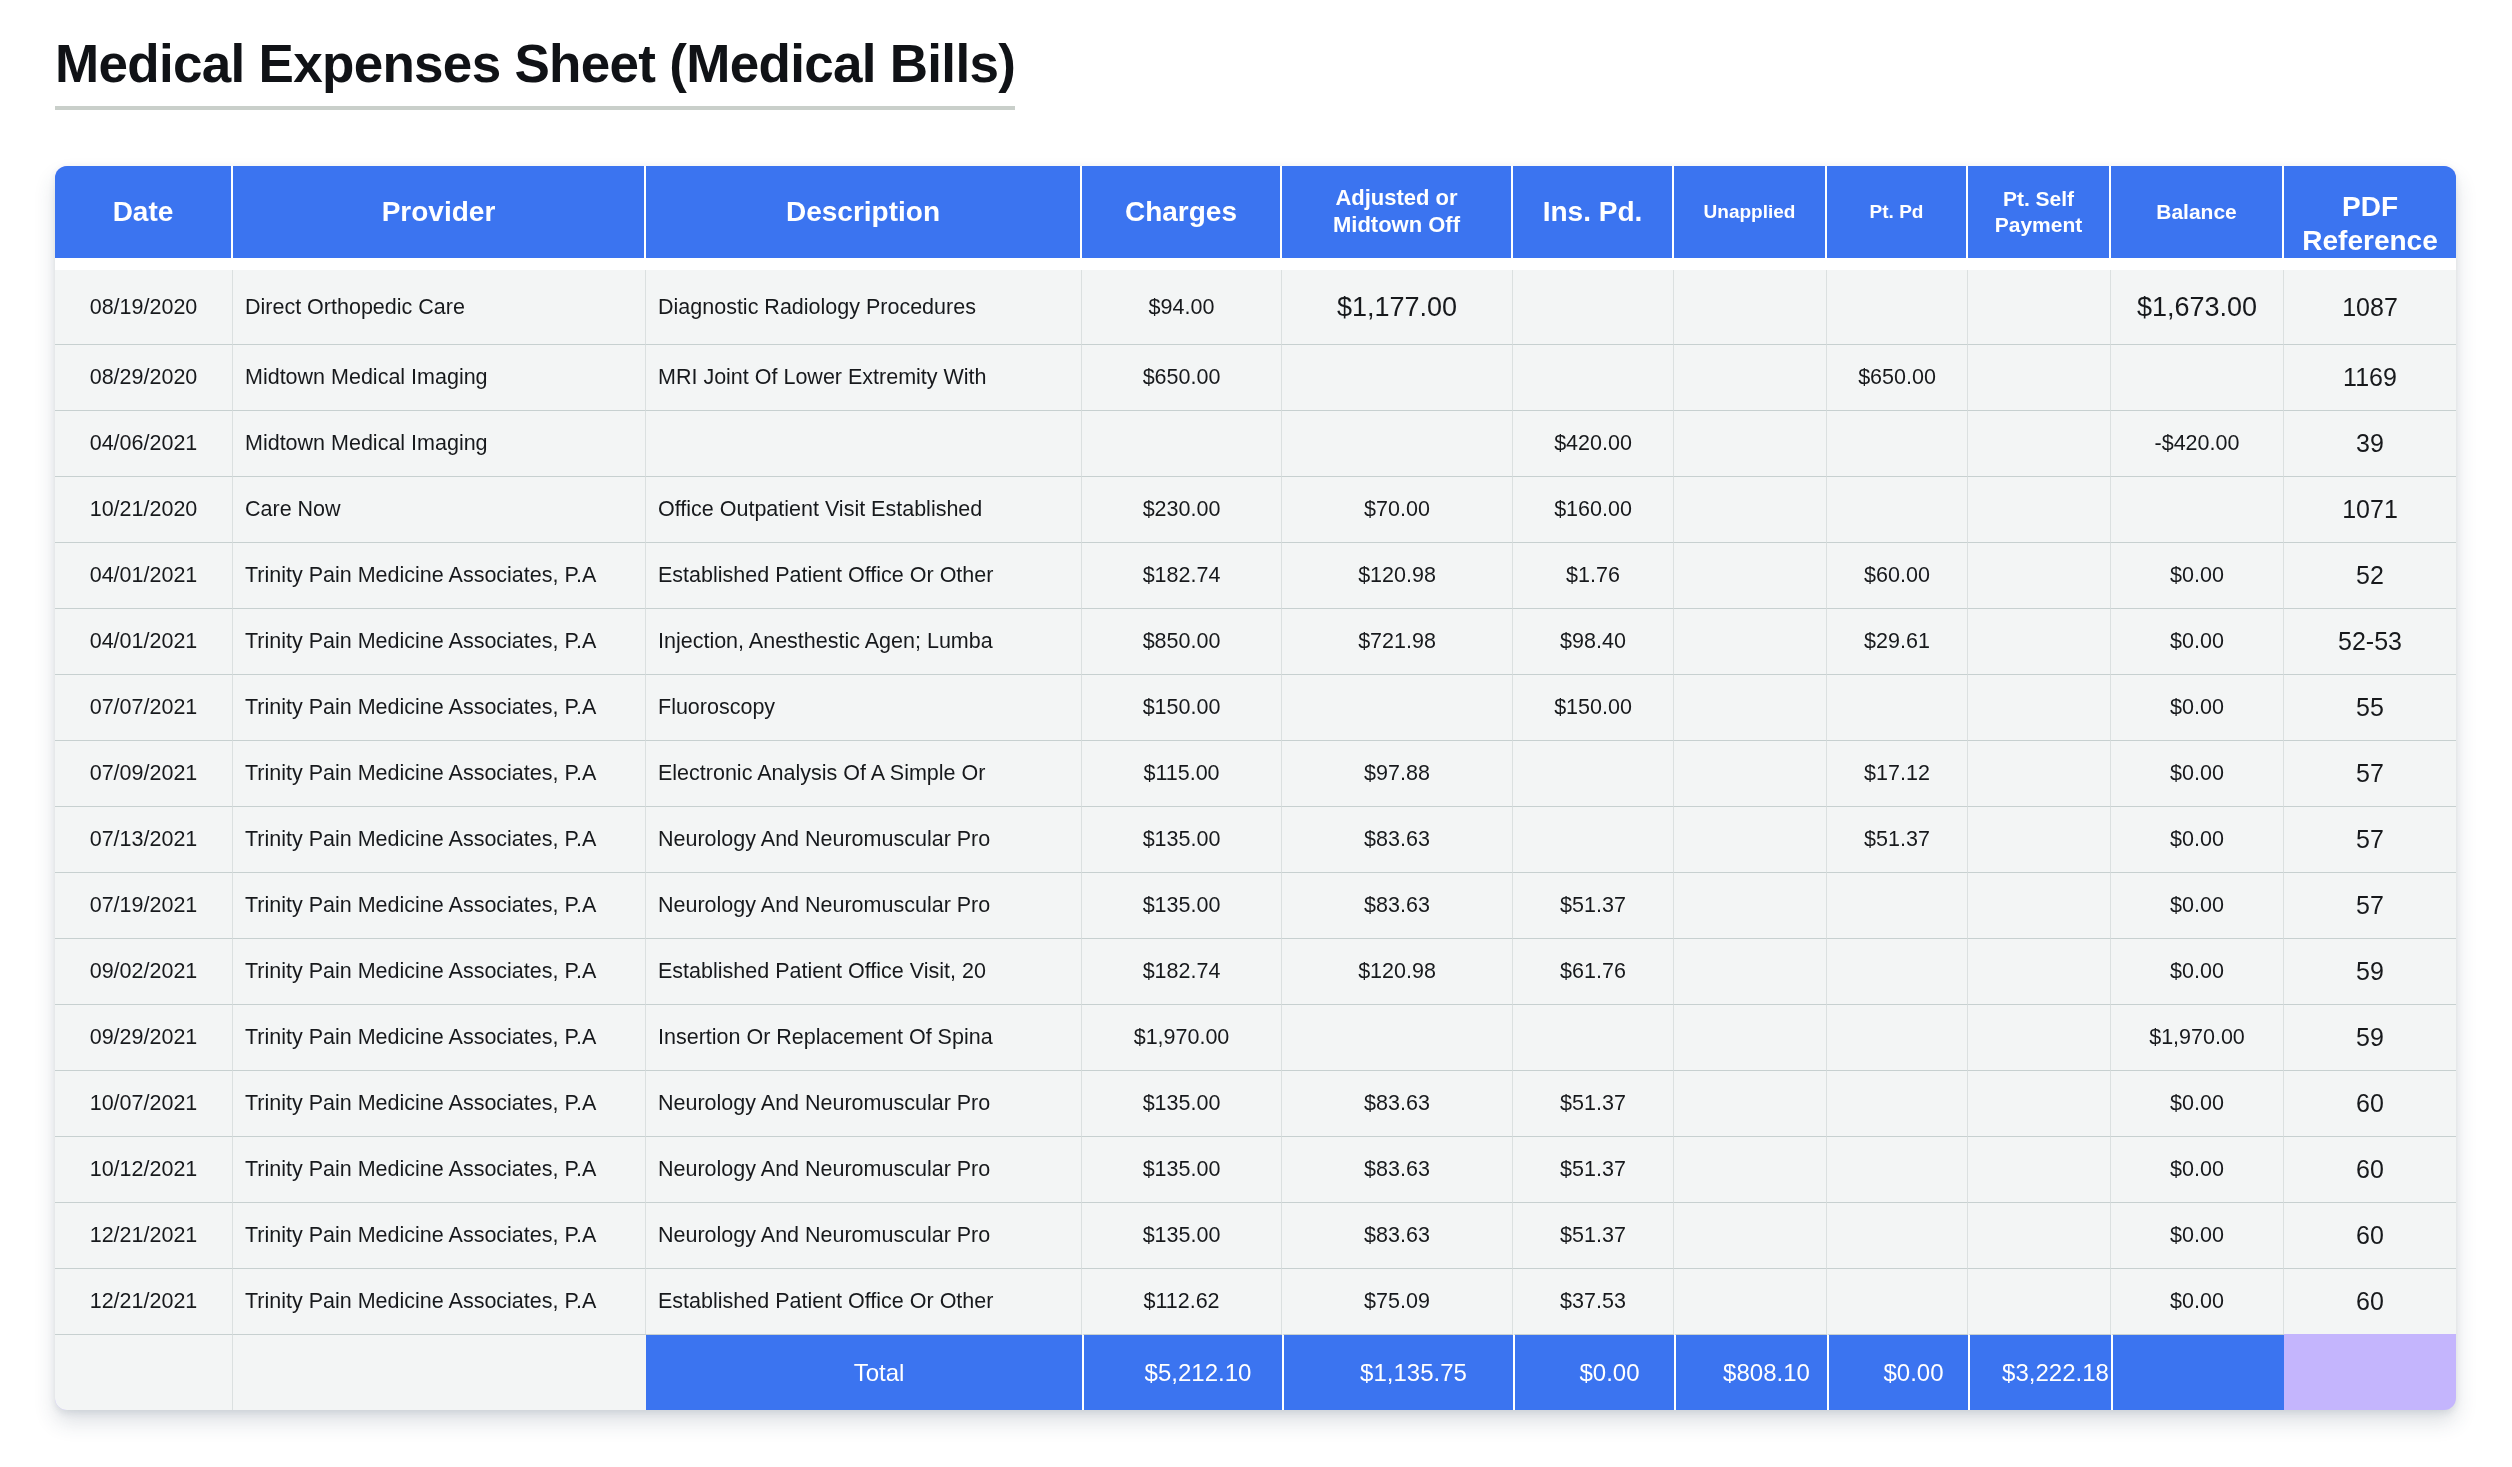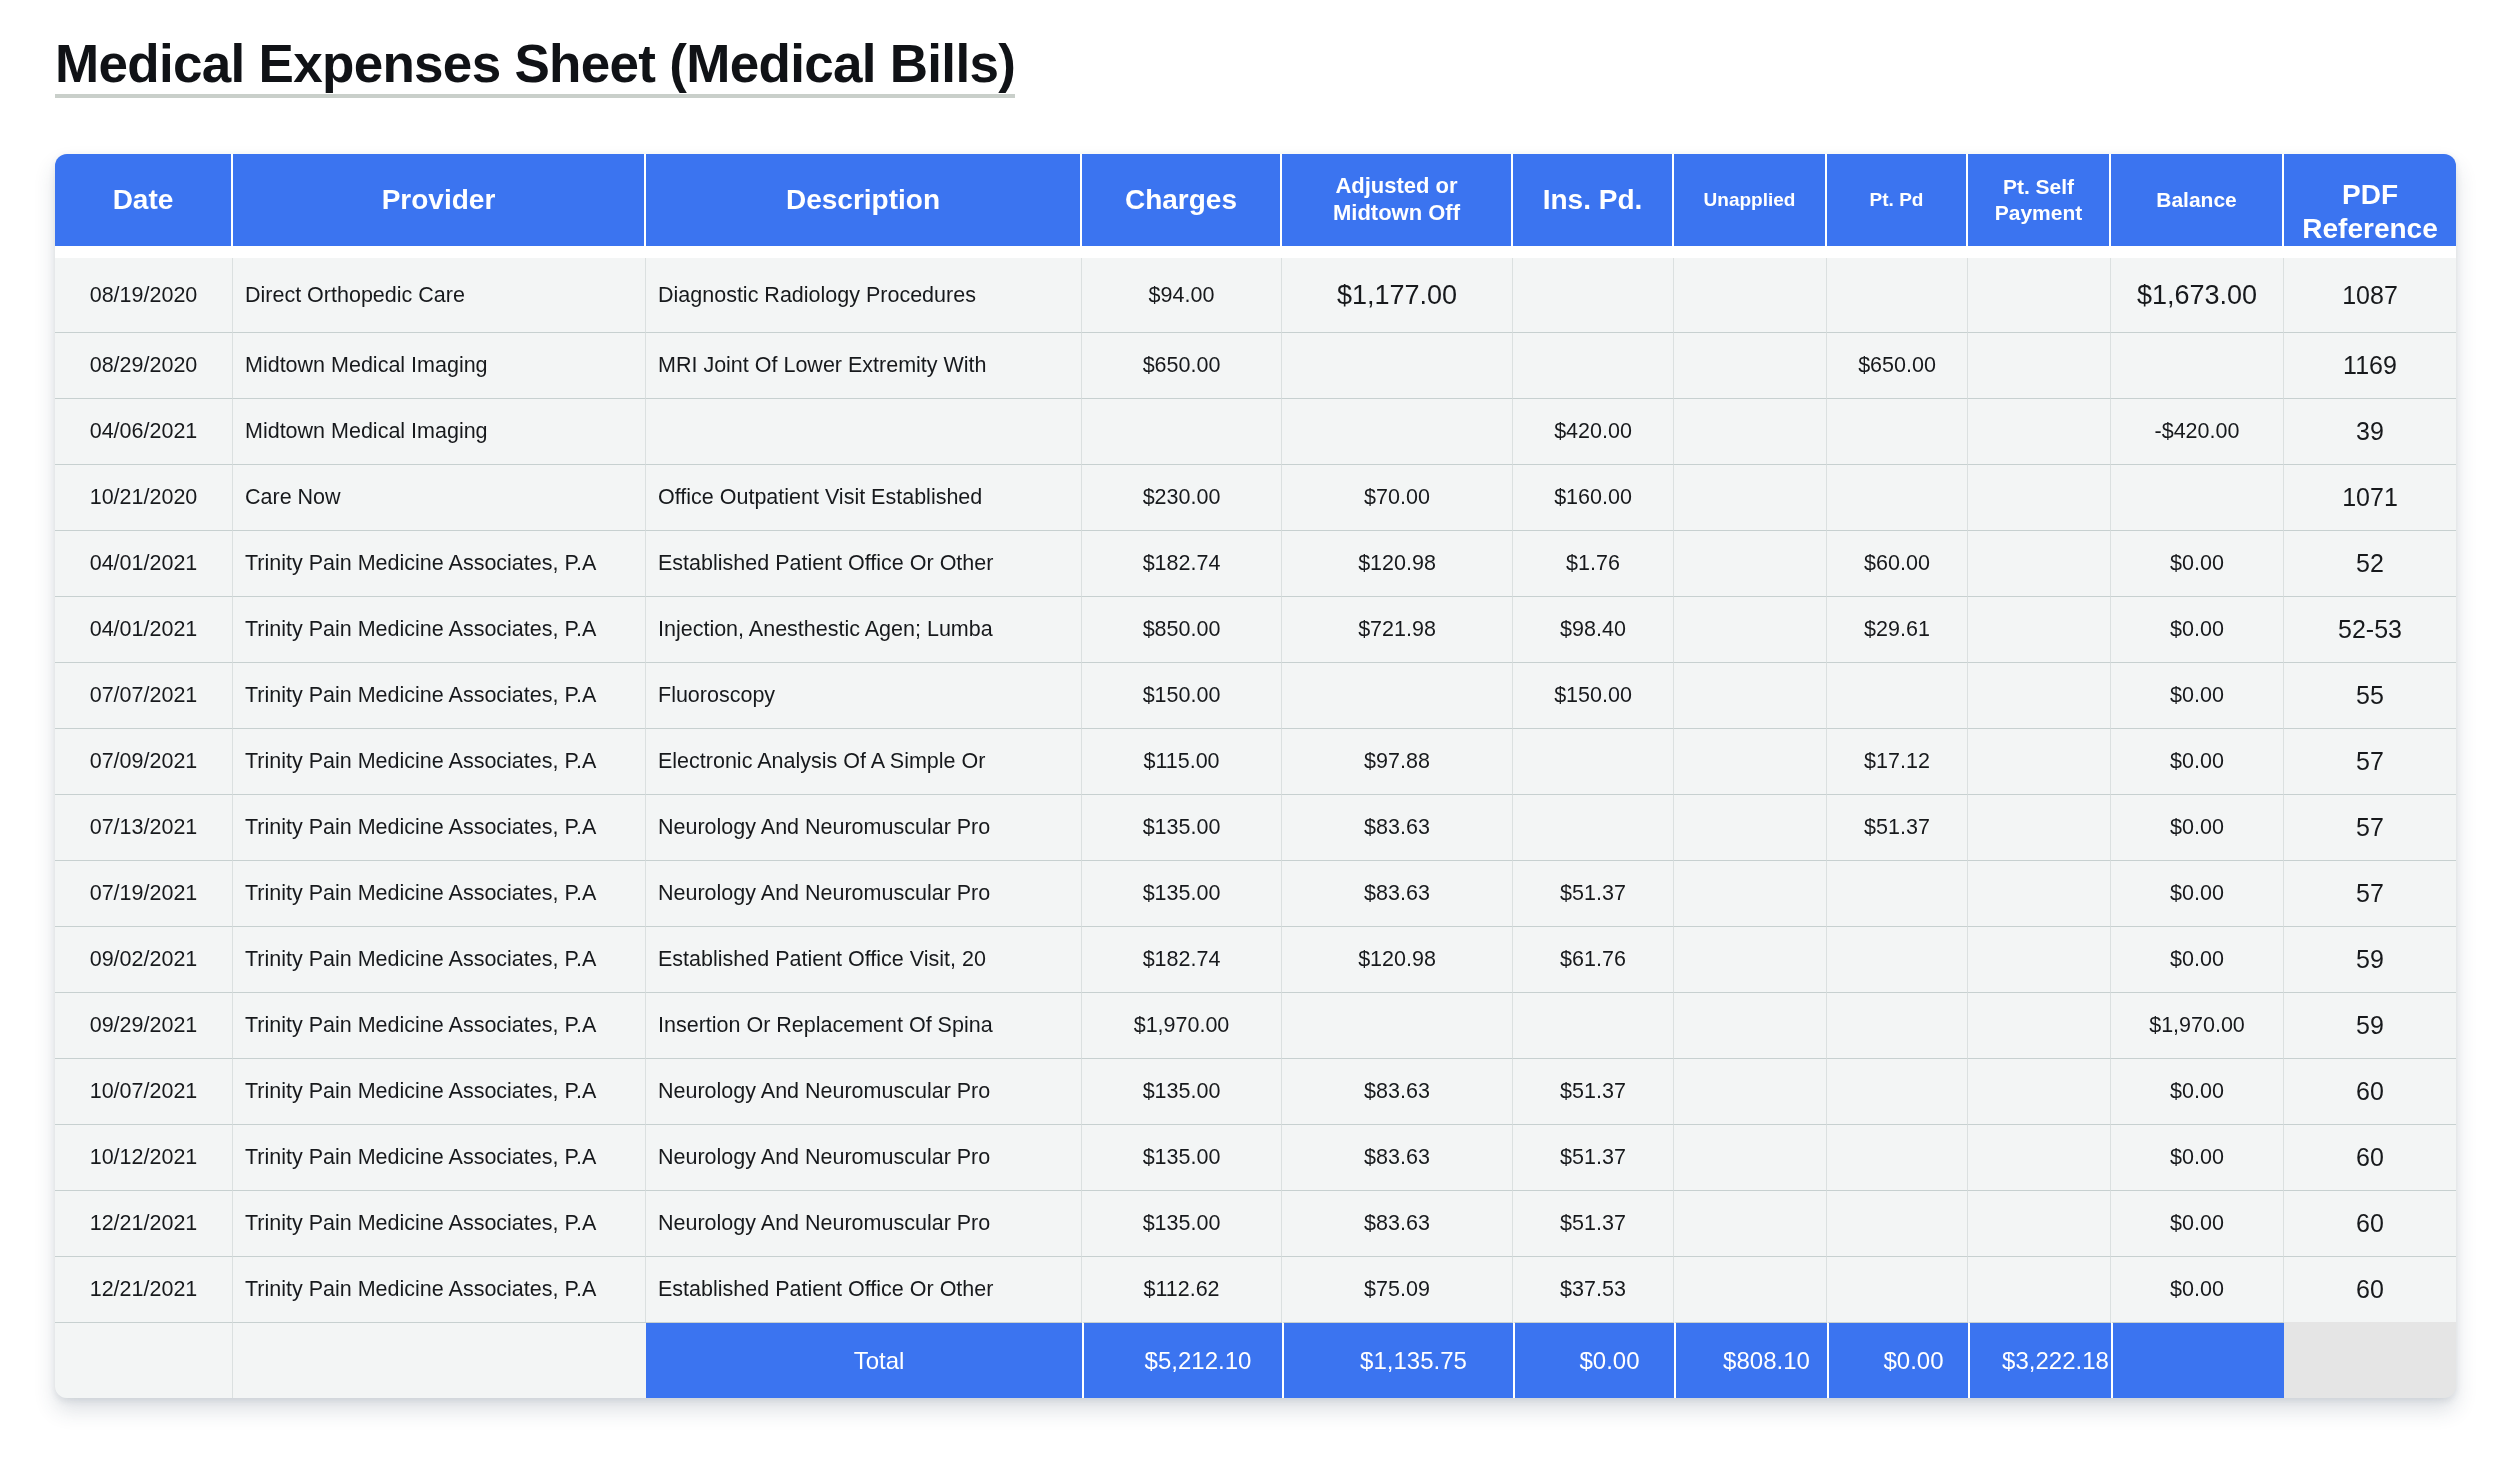--- a/index.html
+++ b/index.html
@@ -4,34 +4,35 @@
 <style>
   * { margin:0; padding:0; box-sizing:border-box; }
   html,body { width:2512px; height:1468px; background:#ffffff; overflow:hidden;
               font-family:"Liberation Sans","DejaVu Sans",sans-serif; }
 
   
   .title-wrap { margin:33px 0 0 55px; }
   h1.page-title {
     display:inline-block;
     font-size:53px; font-weight:bold; color:#101216; letter-spacing:-0.7px;
+    padding-bottom:12px;
     border-bottom:4.4px solid var(--underline,#C9CFCA);
   }
 
   
   .card {
     margin:56px 0 0 55px;
     width:2401px;
     display:grid;
     grid-template-columns:178px 413px 436px 200px 231px 161px 153px 141px 143px 173px 172px;
     grid-template-rows:92px 12px 74px repeat(15, 66px) 76px;
     border-radius:12px;
     overflow:hidden;
     box-shadow:0 12px 21px rgba(45,65,90,.16), 0 2.2px 6px rgba(45,65,90,.10);
-    background:#e5e5e5;
+    background:#c4b5fd;
   }
 
   
   .th {
     background:var(--accent,#3B74F0);
     color:#ffffff;
     display:flex; align-items:center; justify-content:center; text-align:center;
     font-weight:600; line-height:1.22;
     border-right:2.2px solid #ffffff;
     padding:0 7.4px;

